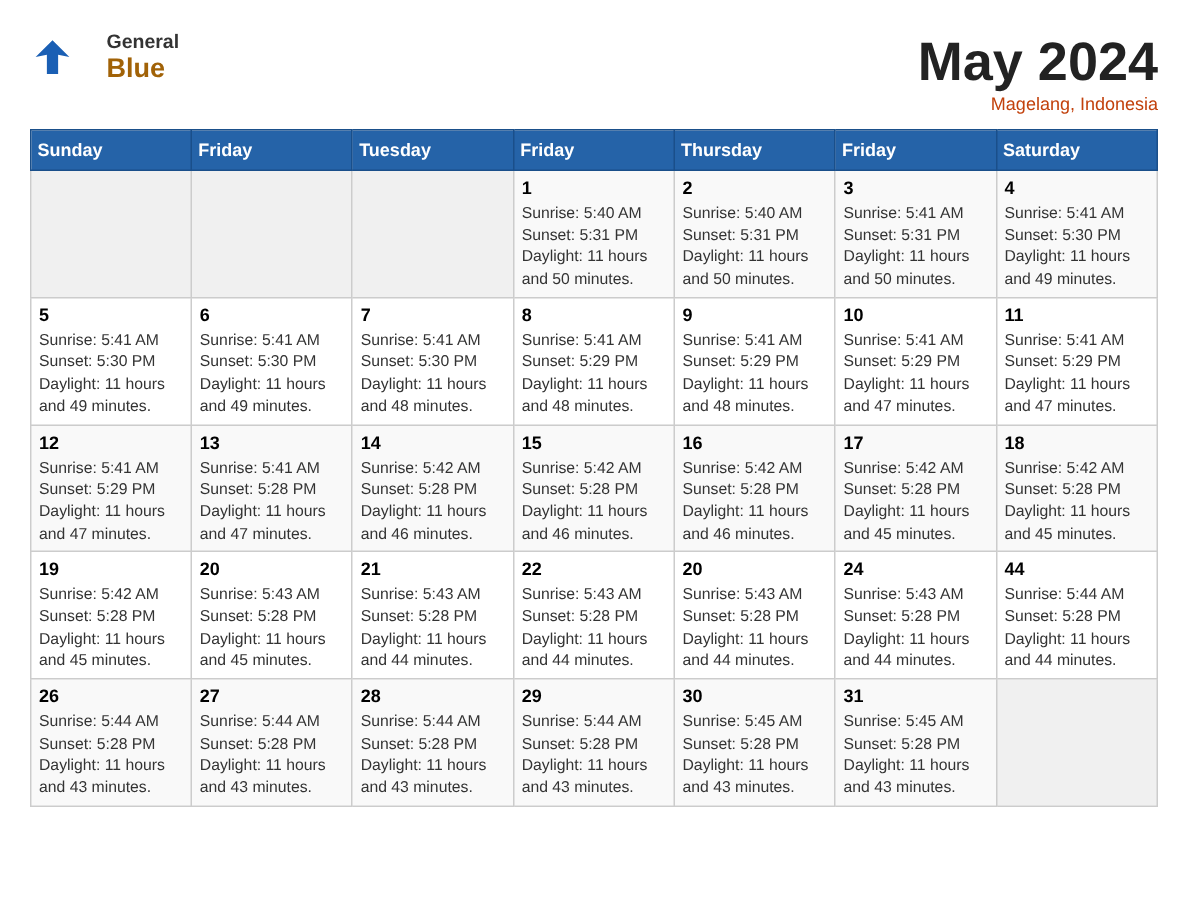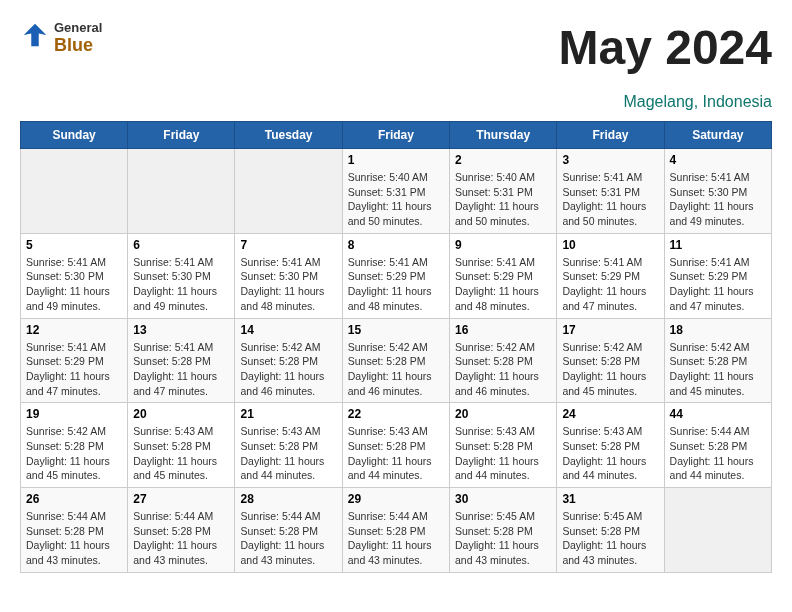--- a/index.html
+++ b/index.html
@@ -11,58 +11,57 @@
       padding: 20px;
     }
     .header {
       display: flex;
       justify-content: space-between;
       align-items: flex-start;
       margin-bottom: 10px;
     }
     .logo {
       display: flex;
-      align-items: flex-start;
-      gap: 4px;
+      align-items: center;
+      gap: 21px;
     }
     .logo-text {
       display: flex;
       flex-direction: column;
       font-size: 14px;
       font-weight: bold;
     }
     .logo-general { color: #333; font-size: 13px; }
     .logo-blue { color: #a16207; font-size: 18px; }
     .logo-icon {
       width: 30px;
       height: 30px;
     }
     .title-block {
       text-align: right;
     }
     .month-title {
-      font-size: 48px;
+      font-size: 36px;
       font-weight: bold;
       color: #222;
     }
     .location {
-      font-size: 16px;
-      color: #0f766e;
-      margin-top: 18px;
+      font-size: 12px;
+      color: #c2410c;
     }
     table {
       width: 100%;
       border-collapse: collapse;
       font-size: 11px;
     }
     thead tr th {
       background-color: #2563a8;
       color: #fff;
       padding: 6px 4px;
-      text-align: center;
+      text-align: left;
       font-size: 12px;
       font-weight: bold;
       border: 1px solid #1a4f8a;
     }
     tbody tr td {
       border: 1px solid #ccc;
       padding: 4px 5px;
       vertical-align: top;
       width: 108px;
       height: 80px;

